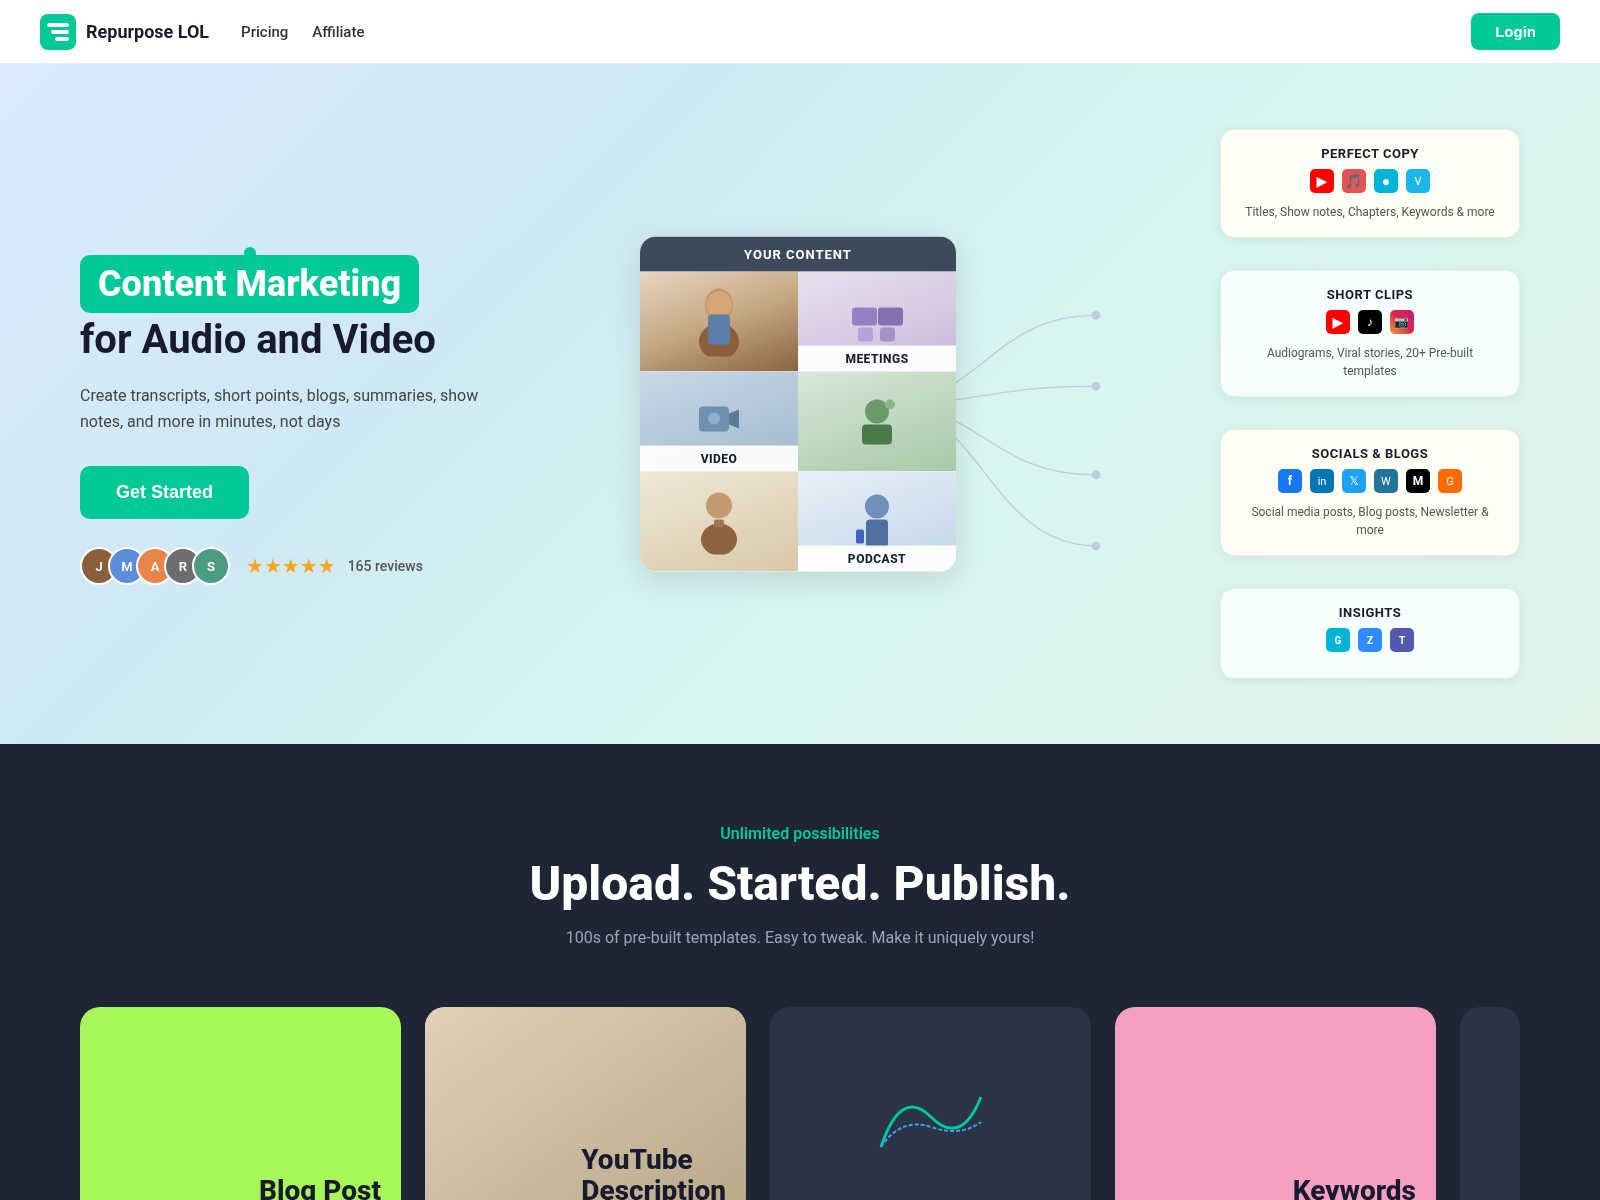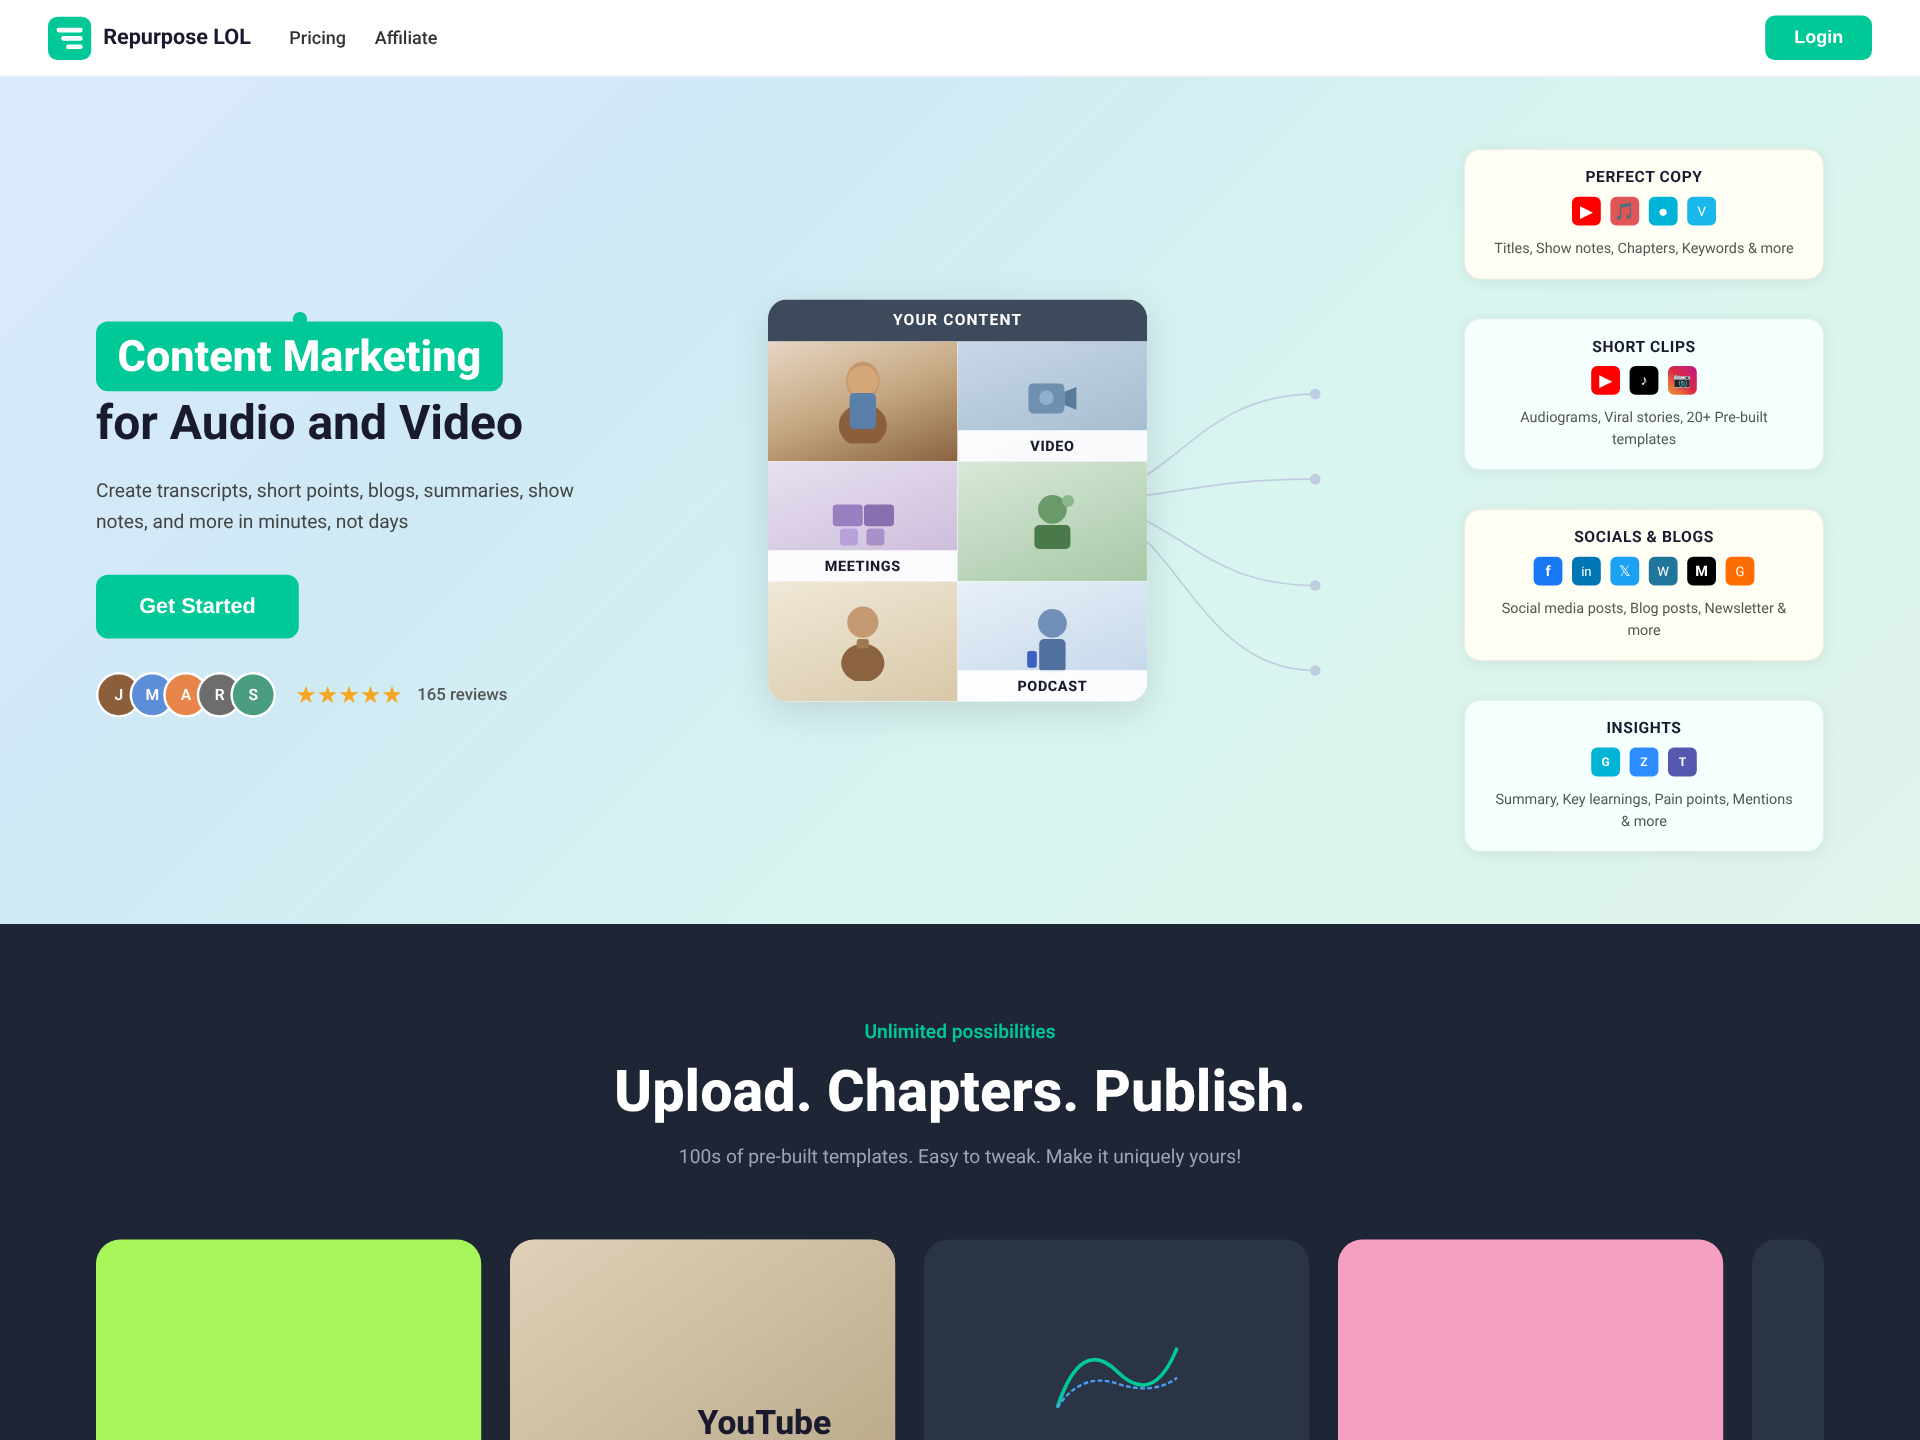--- a/index.html
+++ b/index.html
@@ -341,40 +341,40 @@
             <div class="photo-woman-office">
               <svg width="50" height="70" viewBox="0 0 50 70">
                 <ellipse cx="25" cy="18" rx="14" ry="16" fill="#c4956a"></ellipse>
                 <ellipse cx="25" cy="55" rx="20" ry="18" fill="#8b5e3c"></ellipse>
                 <circle cx="25" cy="18" r="13" fill="#d4a678"></circle>
                 <rect x="14" y="28" width="22" height="30" rx="4" fill="#5a7fa8"></rect>
               </svg>
             </div>
           </div>
           <div class="card-cell">
-            <div class="photo-meeting" style="background: linear-gradient(160deg, #c8d8e8, #a0b8cc);">
-              <svg width="50" height="40" viewBox="0 0 50 40">
-                <rect x="5" y="5" width="30" height="25" rx="4" fill="#7090b0"></rect>
-                <polygon points="35,12 45,8 45,27 35,23" fill="#5a7a9a"></polygon>
-                <circle cx="20" cy="17" r="6" fill="#90b0d0"></circle>
-              </svg>
-            </div>
-            <div class="cell-label">VIDEO</div>
-          </div>
-
-          <div class="card-cell">
             <div style="background: linear-gradient(160deg, #e8e0f0, #c8b8d8); width:100%; height:100%; display:flex; align-items:center; justify-content:center;">
               <svg width="55" height="45" viewBox="0 0 55 45">
                 <rect x="2" y="8" width="25" height="18" rx="3" fill="#9880c0"></rect>
                 <rect x="28" y="8" width="25" height="18" rx="3" fill="#8870b0"></rect>
                 <rect x="8" y="28" width="15" height="14" rx="3" fill="#b8a0d8"></rect>
                 <rect x="30" y="28" width="15" height="14" rx="3" fill="#a890c8"></rect>
               </svg>
             </div>
             <div class="cell-label">MEETINGS</div>
+          </div>
+
+          <div class="card-cell">
+            <div class="photo-meeting" style="background: linear-gradient(160deg, #c8d8e8, #a0b8cc);">
+              <svg width="50" height="40" viewBox="0 0 50 40">
+                <rect x="5" y="5" width="30" height="25" rx="4" fill="#7090b0"></rect>
+                <polygon points="35,12 45,8 45,27 35,23" fill="#5a7a9a"></polygon>
+                <circle cx="20" cy="17" r="6" fill="#90b0d0"></circle>
+              </svg>
+            </div>
+            <div class="cell-label">VIDEO</div>
           </div>
           <div class="card-cell">
             <div style="background: linear-gradient(160deg, #d8e8d8, #a8c8a8); width:100%; height:100%; display:flex; align-items:center; justify-content:center;">
               <svg width="50" height="50" viewBox="0 0 50 50">
                 <circle cx="25" cy="15" r="12" fill="#6a9a6a"></circle>
                 <rect x="10" y="28" width="30" height="20" rx="4" fill="#4a7a4a"></rect>
                 <circle cx="38" cy="8" r="5" fill="#8ab88a"></circle>
               </svg>
             </div>
           </div>
@@ -439,28 +439,27 @@
       <div class="feature-desc">Social media posts, Blog posts, Newsletter &amp; more</div>
     </div>
 
     <div class="feature-card light-bg">
       <div class="feature-card-title">INSIGHTS</div>
       <div class="feature-icons">
         <div class="fi fi-gr" style="background:#00b4d8; font-size:10px; color:white; font-weight:700;">G</div>
         <div class="fi fi-zo" style="font-size:10px; color:white; font-weight:700;">Z</div>
         <div class="fi fi-ms" style="font-size:10px; color:white; font-weight:700;">T</div>
       </div>
-      <div class="feature-desc">Summary, Key learnings, Pain points, Mentions &amp; more</div>
     </div>
   </div>
 </section>
 
 <section class="section-dark">
   <div class="section-subtitle">Unlimited possibilities</div>
-  <div class="section-title">Upload. Chapters. Publish.</div>
+  <div class="section-title">Upload. Started. Publish.</div>
   <div class="section-desc">100s of pre-built templates. Easy to tweak. Make it uniquely yours!</div>
 
   <div class="cards-row">
 
     <div class="bottom-card" style="background: #a8f75a; min-height: 220px; border-radius: 20px; padding: 20px; display:flex; flex-direction:column; justify-content:flex-end;">
       <div class="bottom-card-label" style="position:static; padding:0; font-size:28px; font-weight:800; color:#1a1a2e;">Blog Post</div>
     </div>
 
     <div class="bottom-card" style="background: #c8b89a; min-height: 220px; border-radius: 20px; padding: 20px; display:flex; flex-direction:column; justify-content:flex-end; overflow:hidden; position:relative;">
       <div style="position:absolute; top:0; left:0; right:0; bottom:0; background: linear-gradient(145deg, #e0d0b8, #b8a888);"></div>

